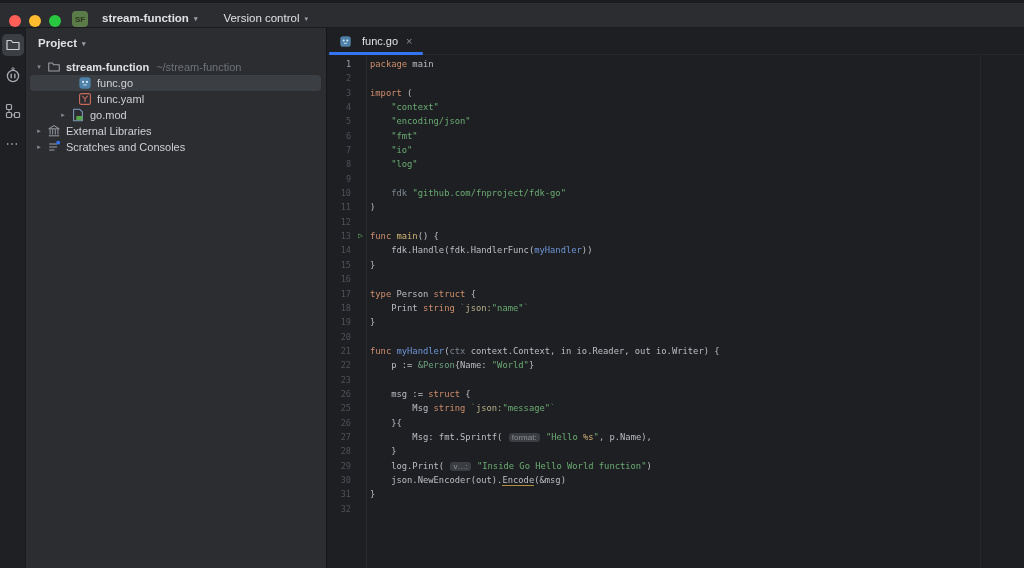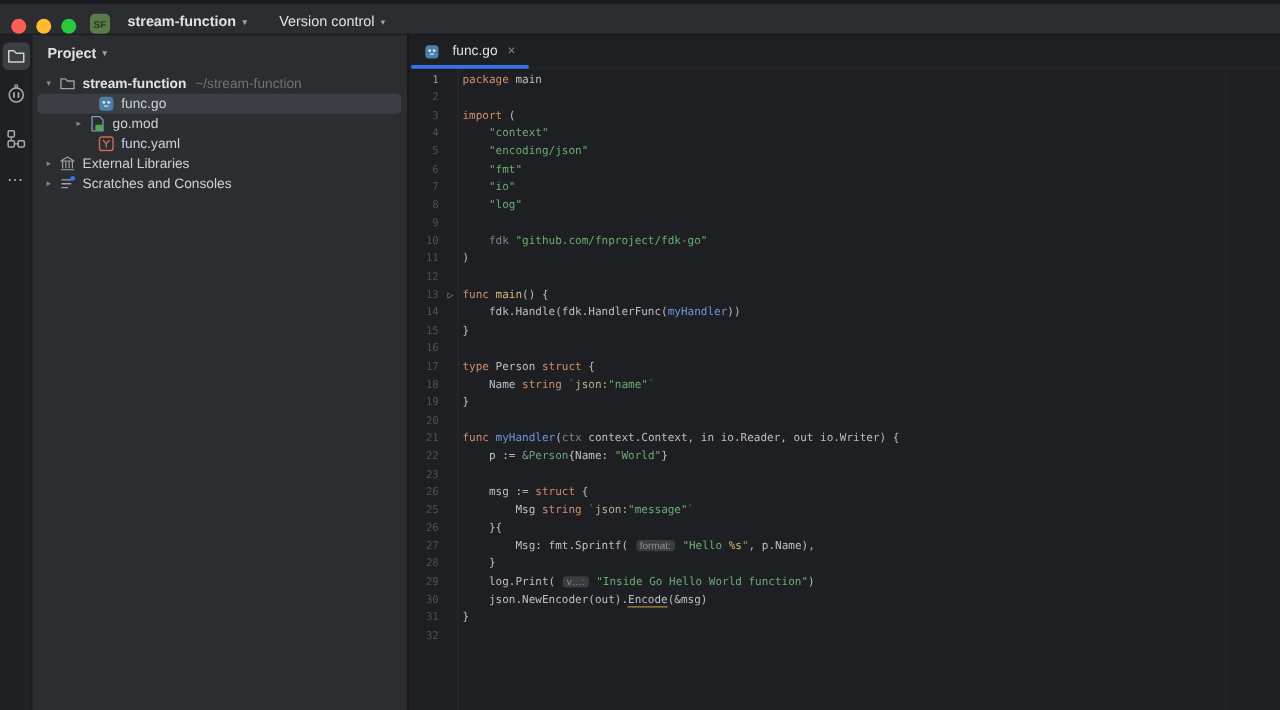--- a/index.html
+++ b/index.html
@@ -207,38 +207,38 @@
           <span class="t-icon">
             <svg width="14" height="14" viewBox="0 0 16 16" fill="none" xmlns="http://www.w3.org/2000/svg">
               <rect x="1.5" y="1.5" width="13" height="13" rx="3.5" fill="#4E7FA6"></rect>
               <circle cx="5.8" cy="6.8" r="1.3" fill="#CFE8F5"></circle>
               <circle cx="10.2" cy="6.8" r="1.3" fill="#CFE8F5"></circle>
               <path d="M6 10.2h4" stroke="#CFE8F5" stroke-width="1.1"></path>
             </svg>
           </span>
           <span class="t-label">func.go</span>
         </div>
+        <div class="tree-row" style="padding-left: 51px;">
+          <span class="t-icon">
+            <svg width="14" height="14" viewBox="0 0 16 16" fill="none" xmlns="http://www.w3.org/2000/svg">
+              <rect x="1.8" y="1.8" width="12.4" height="12.4" rx="2" stroke="#C96A5C" stroke-width="1.3"></rect>
+              <path d="M5 4.5l3 3.5v3.5M11 4.5L8 8" stroke="#C96A5C" stroke-width="1.3"></path>
+            </svg>
+          </span>
+          <span class="t-label">func.yaml</span>
+        </div>
         <div class="tree-row" style="padding-left: 30px;">
           <span class="t-chev">▸</span>
           <span class="t-icon">
             <svg width="14" height="14" viewBox="0 0 16 16" fill="none" xmlns="http://www.w3.org/2000/svg">
               <path d="M3 1.5h7l3 3v10H3z" stroke="#7E9CC0" stroke-width="1.2" stroke-linejoin="round"></path>
               <rect x="6" y="9" width="7" height="5" rx="1" fill="#57A64A"></rect>
             </svg>
           </span>
           <span class="t-label">go.mod</span>
-        </div>
-        <div class="tree-row" style="padding-left: 51px;">
-          <span class="t-icon">
-            <svg width="14" height="14" viewBox="0 0 16 16" fill="none" xmlns="http://www.w3.org/2000/svg">
-              <rect x="1.8" y="1.8" width="12.4" height="12.4" rx="2" stroke="#C96A5C" stroke-width="1.3"></rect>
-              <path d="M5 4.5l3 3.5v3.5M11 4.5L8 8" stroke="#C96A5C" stroke-width="1.3"></path>
-            </svg>
-          </span>
-          <span class="t-label">func.yaml</span>
         </div>
         <div class="tree-row" style="padding-left: 6px;">
           <span class="t-chev">▸</span>
           <span class="t-icon">
             <svg width="14" height="14" viewBox="0 0 16 16" fill="none" xmlns="http://www.w3.org/2000/svg">
               <path d="M2 13.5h12M3.5 6v6M6.5 6v6M9.5 6v6M12.5 6v6M2 5.5h12L8 1.8z" stroke="currentColor" stroke-width="1.1" stroke-linejoin="round"></path>
             </svg>
           </span>
           <span class="t-label">External Libraries</span>
         </div>
@@ -355,21 +355,21 @@
             <span class="ct"></span>
           </div>
           <div class="cl">
             <span class="ln">17</span>
             <span class="runbox"></span>
             <span class="ct"><span class="s-kw">type </span><span class="s-def">Person </span><span class="s-kw">struct</span><span class="s-def"> {</span></span>
           </div>
           <div class="cl">
             <span class="ln">18</span>
             <span class="runbox"></span>
-            <span class="ct"><span class="s-def">    Name </span><span class="s-kw">string</span><span class="s-def"> </span><span class="s-tick">`</span><span class="s-tag">json:</span><span class="s-str">"name"</span><span class="s-tick">`</span></span>
+            <span class="ct"><span class="s-def">    Print </span><span class="s-kw">string</span><span class="s-def"> </span><span class="s-tick">`</span><span class="s-tag">json:</span><span class="s-str">"name"</span><span class="s-tick">`</span></span>
           </div>
           <div class="cl">
             <span class="ln">19</span>
             <span class="runbox"></span>
             <span class="ct"><span class="s-def">}</span></span>
           </div>
           <div class="cl">
             <span class="ln">20</span>
             <span class="runbox"></span>
             <span class="ct"></span>

